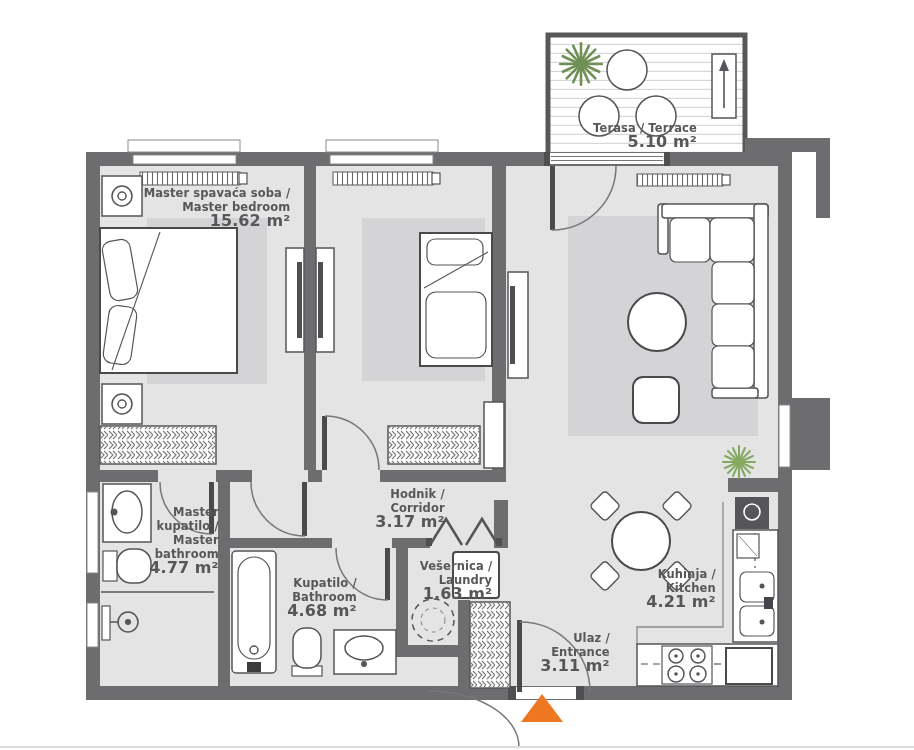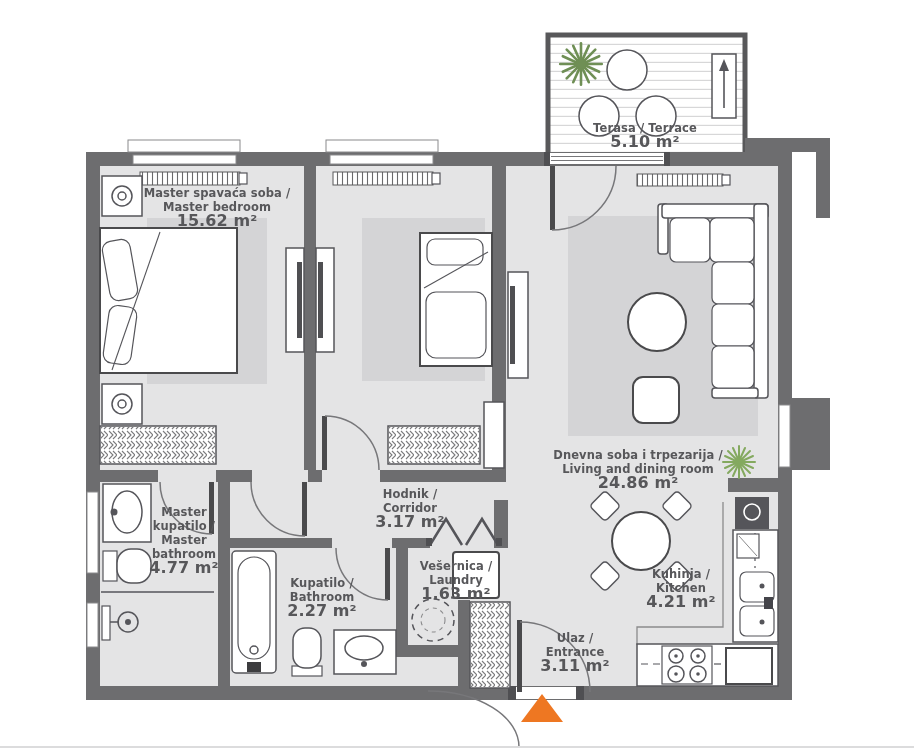--- a/index.html
+++ b/index.html
@@ -13,21 +13,21 @@
   .f{fill:#fff;stroke:#55555a;stroke-width:1.5;}
   .f1{fill:#fff;stroke:#55555a;stroke-width:1.2;}
   .f2{fill:#fff;stroke:#4a4a4c;stroke-width:2;}
   .ln{stroke:#55555a;fill:none;stroke-width:1.5;}
   .thin{stroke:#8a8a8c;fill:none;stroke-width:1.3;}
   .arc{stroke:#77777a;fill:none;stroke-width:1.5;}
   .leaf{fill:#4a4a4c;}
   .win{fill:#fff;stroke:#8a8a8c;stroke-width:1;}
   .dk{fill:#4f4f52;}
   
-  .rl{position:absolute;transform:translateX(-50%);text-align:center;white-space:nowrap;
+  .rl{position:absolute;transform:translateX(-50%);text-align:right;white-space:nowrap;
       font-size:11.5px;line-height:14px;font-weight:600;color:#57575a;letter-spacing:.1px;}
   .rl .l{display:block;}
   .rl .area{display:block;font-weight:700;font-size:16px;}
   #bottom-rule{position:absolute;left:0;top:746px;width:914px;height:2px;background:#dcdcdd;}
 </style>
 </head>
 <body>
 
 <div id="stage">
 <svg width="914" height="750" viewBox="0 0 914 750">
@@ -343,41 +343,36 @@
 
 <div class="rl" style="left:217px;top:186px">
   <span class="l">Master spavaća soba /</span>
   <span class="l">Master bedroom</span>
   <span class="area">15.62 m²</span>
 </div>
 <div class="rl" style="left:645px;top:121px">
   <span class="l">Terasa / Terrace</span>
   <span class="area">5.10 m²</span>
 </div>
-<div class="rl" style="left:638px;top:448px">
-  <span class="l">Dnevna soba i trpezarija /</span>
-  <span class="l">Living and dining room</span>
-  <span class="area">24.86 m²</span>
-</div>
 <div class="rl" style="left:410px;top:487px">
   <span class="l">Hodnik /</span>
   <span class="l">Corridor</span>
   <span class="area">3.17 m²</span>
 </div>
 <div class="rl" style="left:184px;top:505px">
   <span class="l">Master</span>
   <span class="l">kupatilo /</span>
   <span class="l">Master</span>
   <span class="l">bathroom</span>
   <span class="area">4.77 m²</span>
 </div>
 <div class="rl" style="left:322px;top:576px">
   <span class="l">Kupatilo /</span>
   <span class="l">Bathroom</span>
-  <span class="area">2.27 m²</span>
+  <span class="area">4.68 m²</span>
 </div>
 <div class="rl" style="left:456px;top:559px">
   <span class="l">Vešernica /</span>
   <span class="l">Laundry</span>
   <span class="area">1.63 m²</span>
 </div>
 <div class="rl" style="left:575px;top:631px">
   <span class="l">Ulaz /</span>
   <span class="l">Entrance</span>
   <span class="area">3.11 m²</span>

